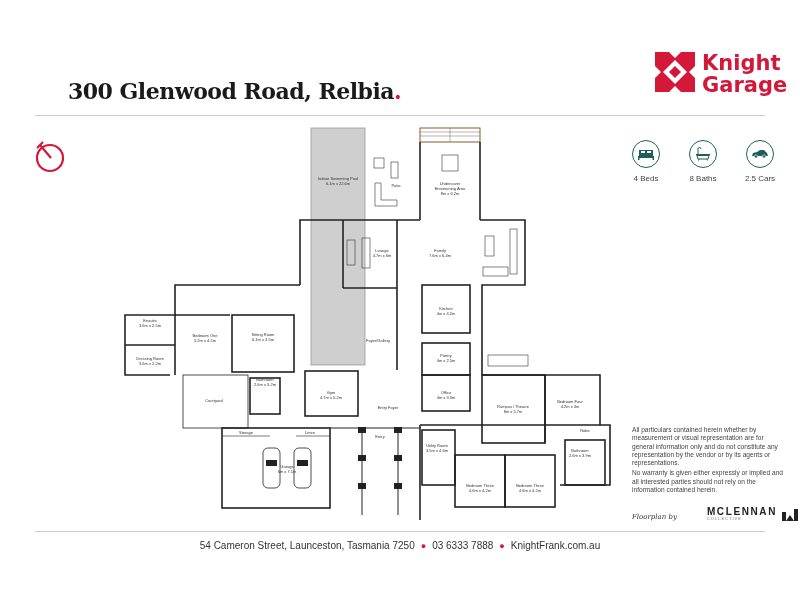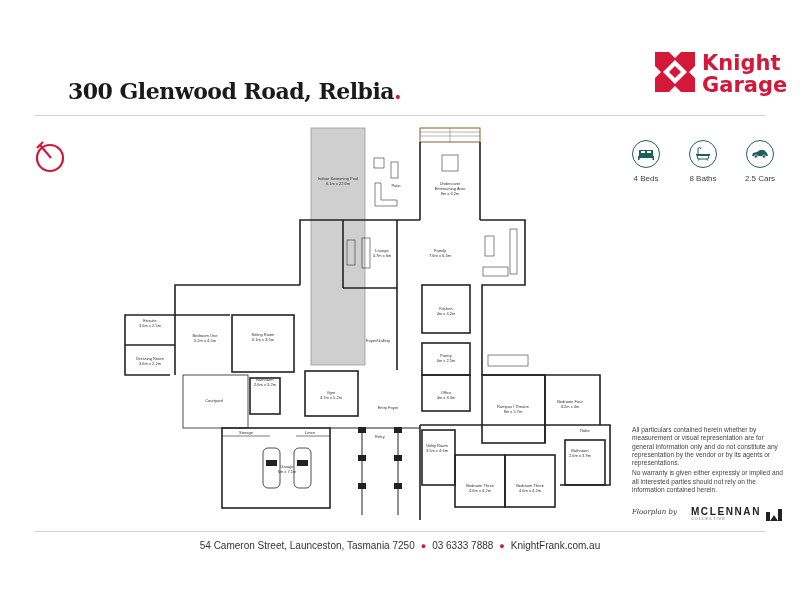--- a/index.html
+++ b/index.html
@@ -11,21 +11,21 @@
   .logo { position:absolute; left:655px; top:52px; display:flex; align-items:flex-start; }
   .logo-mark { width:40px; height:40px; }
   .logo-text { margin-left:7px; color:#d3183a; font-weight:bold; font-size:21px; line-height:22px; font-family:"DejaVu Sans", sans-serif; }
   .compass { position:absolute; left:32px; top:138px; width:36px; height:36px; }
   .features { position:absolute; left:628px; top:140px; display:flex; gap:21px; }
   .feature { width:36px; display:flex; flex-direction:column; align-items:center; }
   .feature-icon { width:26px; height:26px; border:1.3px solid #1f5f5b; border-radius:50%; display:flex; align-items:center; justify-content:center; }
   .feature-label { margin-top:6px; font-size:8px; color:#444; white-space:nowrap; }
   .disclaimer { position:absolute; left:632px; top:426px; width:155px; font-size:6.6px; line-height:8.3px; color:#444; }
   .disclaimer p { margin:0 0 2px 0; }
-  .credit { position:absolute; left:632px; top:508px; display:flex; align-items:flex-start; gap:14px; }
+  .credit { position:absolute; left:632px; top:508px; display:flex; align-items:flex-end; gap:30px; }
   .credit-by { font-family:"DejaVu Serif", serif; font-style:italic; font-size:7px; color:#333; }
   .mclennan { display:flex; align-items:center; gap:5px; }
   .mclennan-text { font-size:10px; letter-spacing:1.6px; font-weight:bold; color:#222; line-height:8px; }
   .mclennan-sub { font-size:4px; letter-spacing:1px; color:#777; font-weight:normal; }
   .footer { position:absolute; left:0; width:800px; top:540px; text-align:center; font-size:10px; color:#333; }
   .footer .sep { color:#d3183a; margin:0 6px; font-size:9px; }
   .plan { position:absolute; left:120px; top:125px; width:500px; height:400px; }
   .room-label { font-family:"Liberation Sans", sans-serif; font-size:4px; fill:#333; text-anchor:middle; }
 </style>
 </head>

